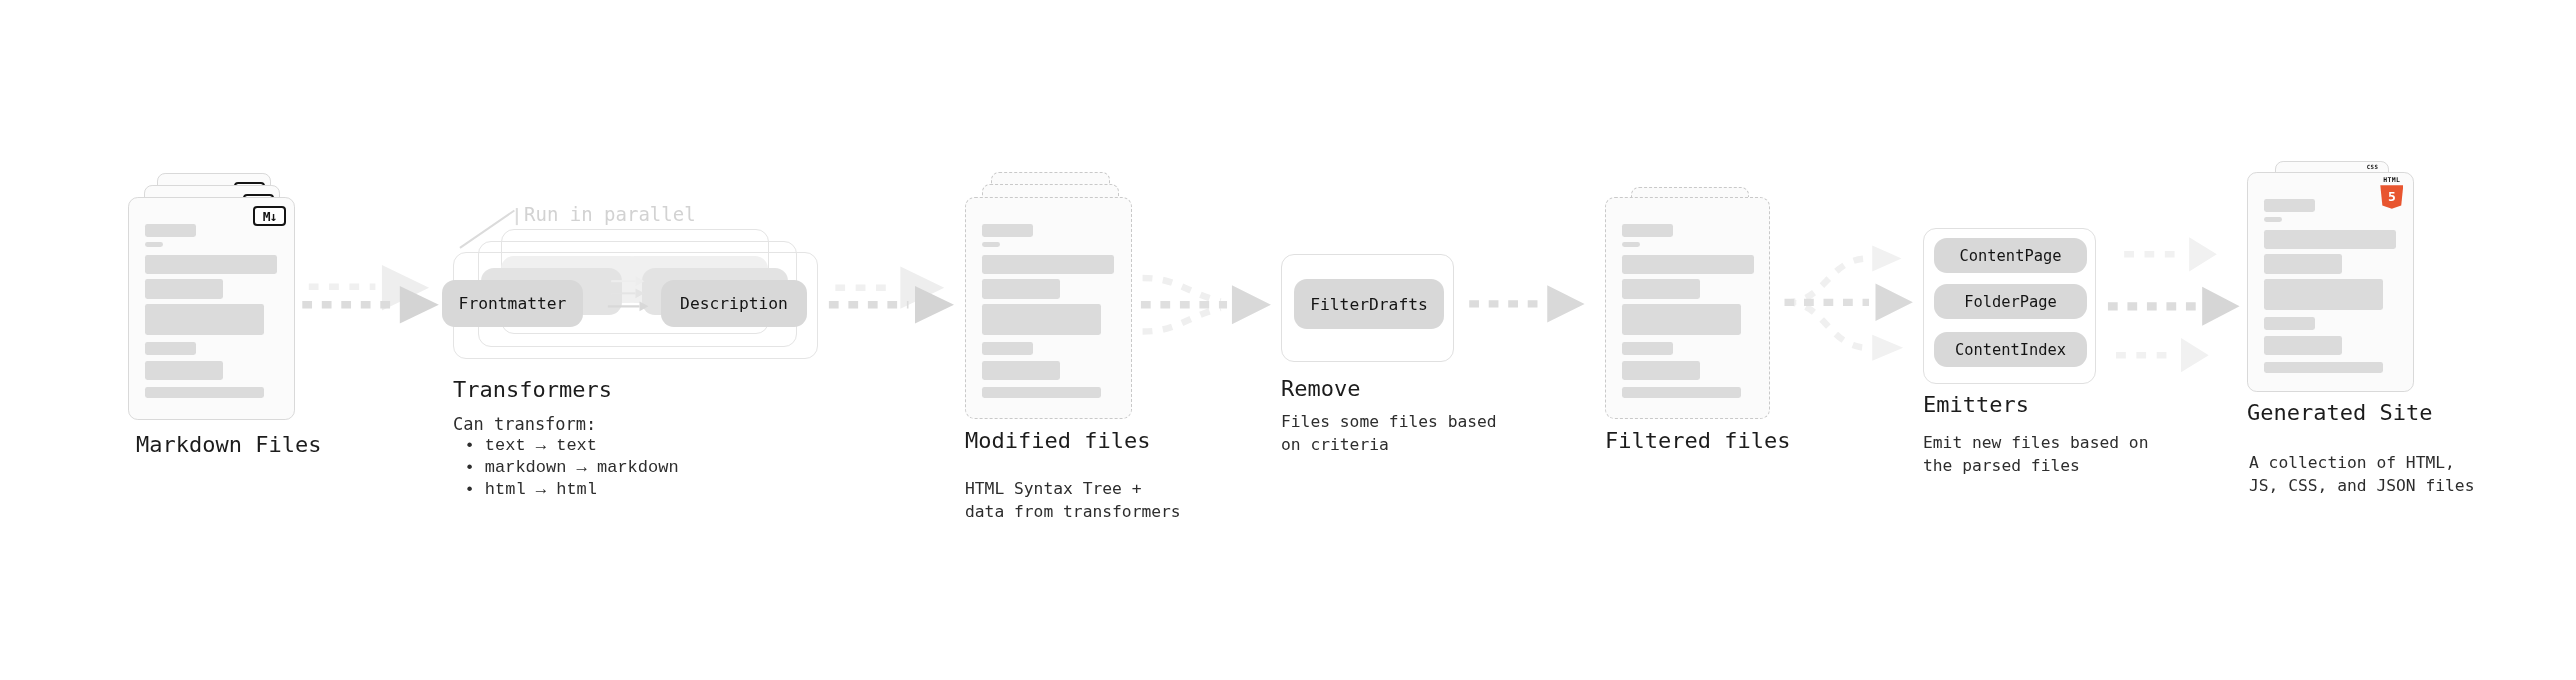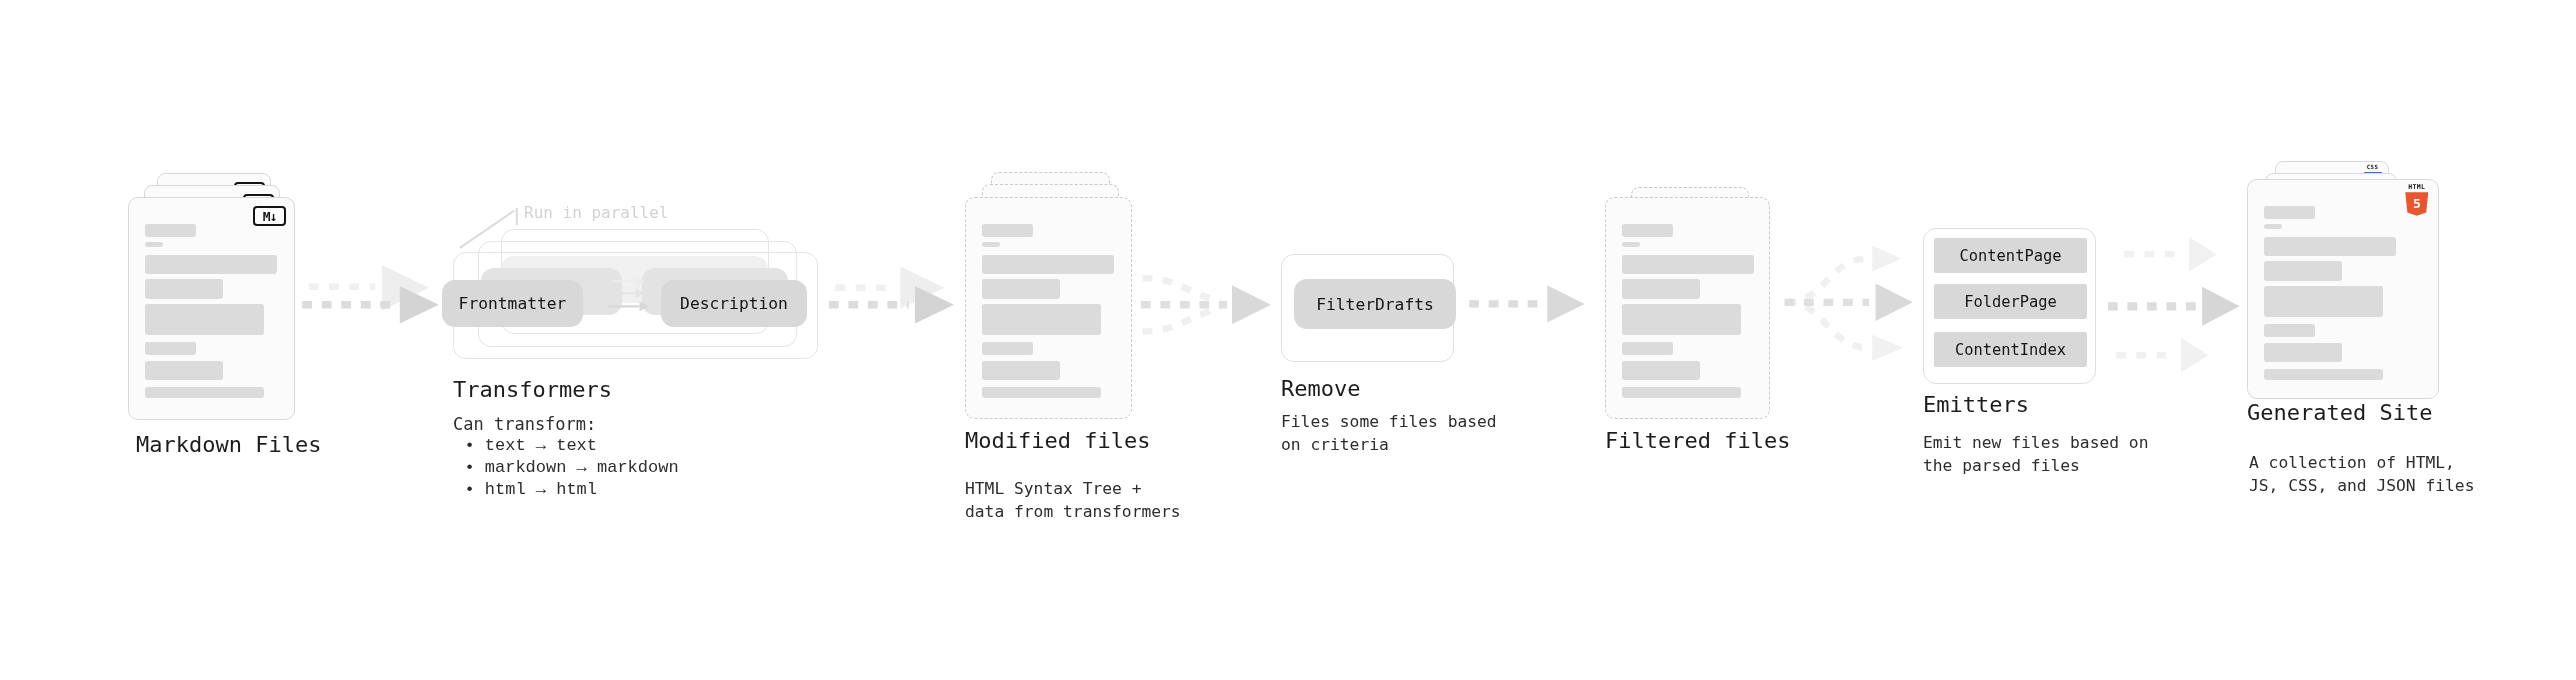--- a/index.html
+++ b/index.html
@@ -15,27 +15,27 @@
   .b5{left:16.3px;top:106px;width:119px;height:31px}
   .b6{left:16.3px;top:144px;width:51px;height:13px}
   .b7{left:16.3px;top:163px;width:78px;height:18.7px}
   .b8{left:16.3px;top:189px;width:119px;height:11.4px}
   .md-icon{position:absolute;right:8.1px;top:8.1px;width:32.5px;height:20.3px;border:2px solid #141414;border-radius:4.1px;
            background:#ffffff;color:#141414;font-size:13px;font-weight:bold;display:flex;align-items:center;
            justify-content:center;letter-spacing:-0.8px;box-sizing:border-box;}
   .md-icon.sm{width:31px;height:18.7px;right:4.9px;top:8.1px;font-size:11.4px;}
   .h{position:absolute;font-size:22px;font-weight:500;color:#1c1c1c;white-space:nowrap;line-height:1.15;}
   .p{position:absolute;font-size:16.3px;line-height:23px;color:#2d2d2d;white-space:pre-line;}
-  .note{position:absolute;font-size:16px;color:#d2d2d2;white-space:nowrap;}
+  .note{position:absolute;font-size:19px;color:#d2d2d2;white-space:nowrap;}
   .layer{position:absolute;border:1.6px solid #e4e4e4;border-radius:13px;box-sizing:border-box;background:transparent;}
   .container{position:absolute;border:1.6px solid #e0e0e0;border-radius:13px;background:#ffffff;box-sizing:border-box;}
   .pill{position:absolute;background:#d8d8d8;border-radius:13px;display:flex;align-items:center;justify-content:center;
         font-size:16.3px;color:#141414;box-sizing:border-box;}
   .ghost{position:absolute;border-radius:13px;}
-  .epill{position:absolute;width:153px;height:35px;background:#d8d8d8;border-radius:2px;display:flex;align-items:center;
+  .epill{position:absolute;width:153px;height:35px;background:#d8d8d8;border-radius:13px;display:flex;align-items:center;
          justify-content:center;font-size:15.4px;color:#141414;}
   .capabilities{position:absolute;font-size:17px;line-height:22px;color:#2d2d2d;}
   .capabilities .cap{padding-left:11.4px;white-space:nowrap;font-family:Liberation Mono, monospace;}
   .capabilities .cap-title{white-space:nowrap;}
   .arrows{position:absolute;left:0;top:0;pointer-events:none;}
   .css-badge{position:absolute;right:6.5px;top:3.3px;width:18px;text-align:center;}
   .css-badge .t{font-size:5.7px;font-weight:bold;color:#111;line-height:5.7px;letter-spacing:0.4px;}
   .css-badge .u{height:2.4px;background:#3b68f5;margin-top:0.8px;border-radius:0.8px;}
   .js-badge{position:absolute;right:6.5px;top:4.9px;width:18px;height:10.6px;background:#f7df1e;}
   .html-badge{position:absolute;right:9px;top:4.1px;width:24.4px;text-align:center;}
@@ -103,21 +103,21 @@
       <i class="bar b7"></i>
         <i class="bar b8"></i>
     </div>
     <div class="h" style="left:965px;top:428px">Modified files</div>
     <div class="p" style="left:965px;top:477px">HTML Syntax Tree +
 data from transformers</div>
   </div>
 
   <div>
     <div class="container" style="left:1281px;top:254px;width:173px;height:108px"></div>
-    <div class="pill" style="left:1294px;top:279px;width:162px;height:50px">FilterDrafts</div>
+    <div class="pill" style="left:1294px;top:279px;width:150px;height:50px">FilterDrafts</div>
     <div class="h" style="left:1281px;top:376px">Remove</div>
     <div class="p" style="left:1281px;top:410px">Files some files based
 on criteria</div>
   </div>
 
   <div>
     <div class="card dashed" style="left:1631px;top:187px;width:118px;height:49px;border-radius:8.1px"></div>
     <div class="card dashed" style="left:1605px;top:197px;width:165px;height:222px">
       <i class="bar b1"></i>
         <i class="bar b2"></i>
@@ -144,21 +144,21 @@
   <div>
     <div class="card" style="left:2275px;top:161px;width:114px;height:65px;border-radius:8.1px">
       <div class="css-badge">
         <div class="t">CSS</div>
         <div class="u"></div>
       </div>
     </div>
     <div class="card" style="left:2265px;top:173px;width:132px;height:65px;border-radius:8.1px">
       <div class="js-badge"></div>
     </div>
-    <div class="card" style="left:2247px;top:179px;width:192px;height:220px">
+    <div class="card" style="left:2247px;top:172px;width:167px;height:220px">
       <div class="html-badge">
         <div class="t">HTML</div>
         <div class="shield">
             <span>5</span>
           </div>
       </div>
       <i class="bar b1"></i>
         <i class="bar b2"></i>
       <i class="bar b3"></i>
         <i class="bar b4"></i>

